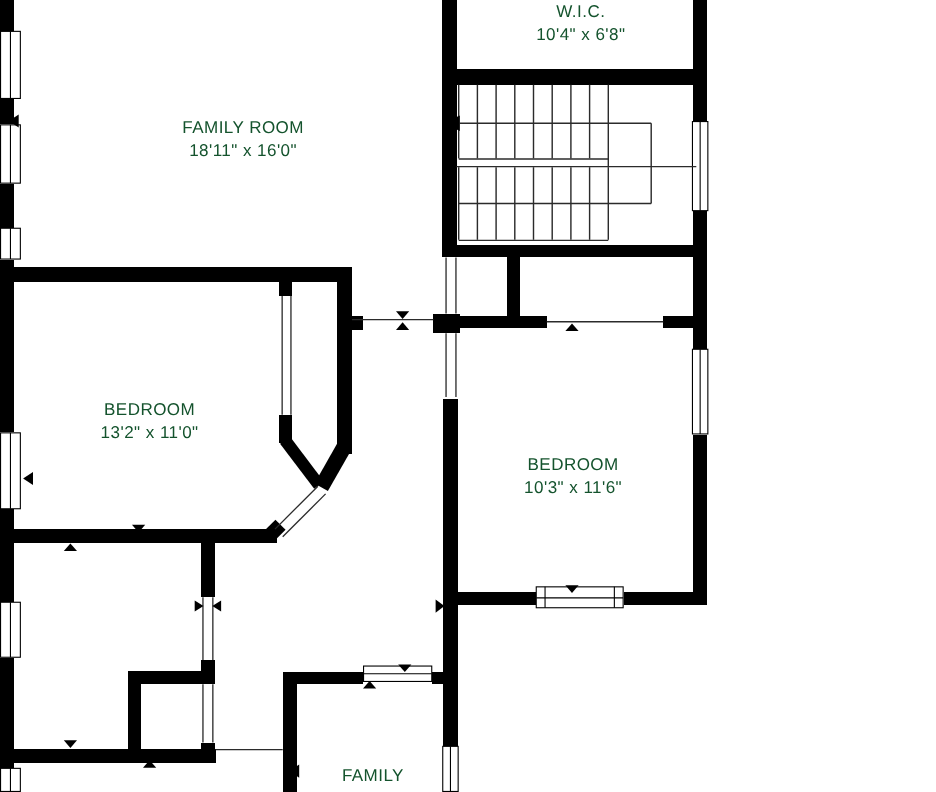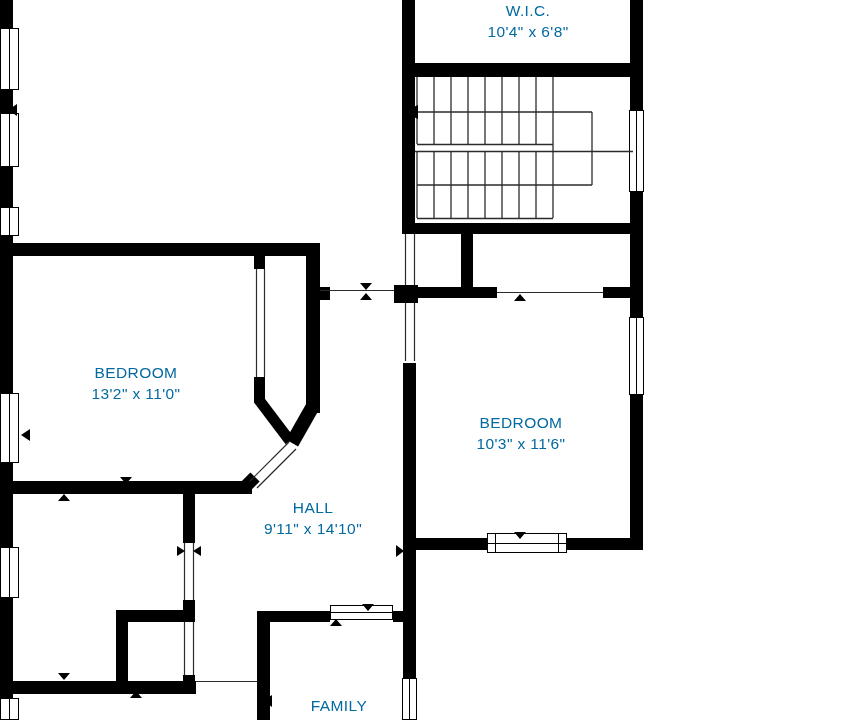--- a/index.html
+++ b/index.html
@@ -3,21 +3,21 @@
 <meta charset="utf-8">
 <style>
   html,body{margin:0;padding:0;background:#ffffff;}
   .plan{
     position:relative;width:851px;height:720px;background:#ffffff;overflow:hidden;
     font-family:"Liberation Sans", sans-serif;
   }
   .plan svg{position:absolute;left:0;top:0;}
   .room-label{
     position:absolute;transform:translateX(-50%);text-align:center;
-    color:#0369a1;font-size:15.5px;line-height:21px;letter-spacing:0.4px;white-space:nowrap;
+    color:#14532d;font-size:15.5px;line-height:21px;letter-spacing:0.4px;white-space:nowrap;
   }
   .room-label .dims{display:block;}
 </style>
 </head>
 <body>
 
 <div class="plan">
 
   <svg width="851" height="720" viewBox="0 0 851 720">
 
@@ -235,35 +235,35 @@
       <polygon points="201,546 201,556 193,551"></polygon>
       <polygon points="272,695 272,707 263,701"></polygon>
     </g>
   </svg>
 
   <div class="room-label" style="left:528px;top:0px;">
     <span class="name">W.I.C.</span>
     <span class="dims">10'4" x 6'8"</span>
   </div>
 
+  <div class="room-label" style="left:221px;top:106px;">
+    <span class="name">FAMILY ROOM</span>
+    <span class="dims">18'11" x 16'0"</span>
+  </div>
 
   <div class="room-label" style="left:136px;top:362px;">
     <span class="name">BEDROOM</span>
     <span class="dims">13'2" x 11'0"</span>
   </div>
 
   <div class="room-label" style="left:521px;top:412px;">
     <span class="name">BEDROOM</span>
     <span class="dims">10'3" x 11'6"</span>
   </div>
 
-  <div class="room-label" style="left:313px;top:497px;">
-    <span class="name">HALL</span>
-    <span class="dims">9'11" x 14'10"</span>
-  </div>
 
 
   <div class="room-label" style="left:339px;top:695px;">
     <span class="name">FAMILY</span>
     <span class="dims"></span>
   </div>
 
 </div>
 
 </body></html>

